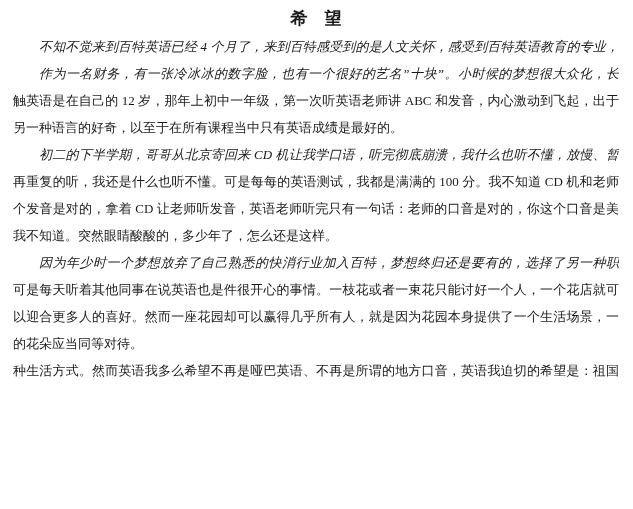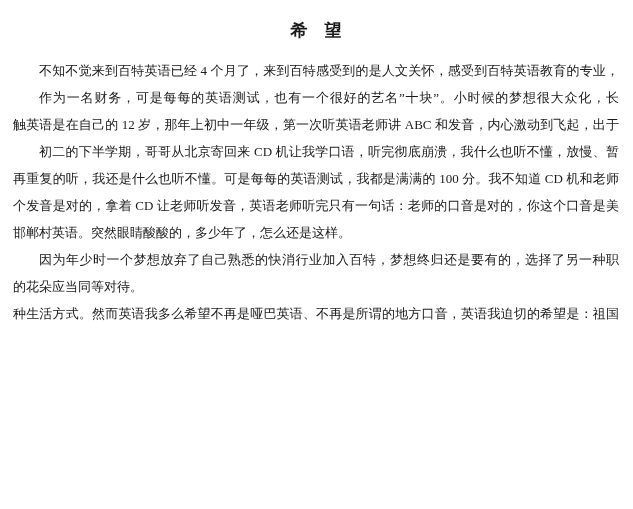--- a/index.html
+++ b/index.html
@@ -14,21 +14,21 @@
     font-family: "Liberation Serif", "DejaVu Serif", serif;
     color: #1a1a1a;
   }
   .doc {
     width: 633px;
     height: 509px;
     box-sizing: border-box;
     padding: 6px 14px 0 13px;
   }
   .title {
-    margin: 12px;
+    margin: 0;
     height: 27px;
     line-height: 26px;
     font-size: 17px;
     font-weight: bold;
     text-align: center;
   }
   .line {
     margin: 0;
     height: 27px;
     line-height: 27px;
@@ -36,35 +36,39 @@
     white-space: nowrap;
     overflow: hidden;
   }
   .fill {
     white-space: normal;
     text-align: justify;
     text-align-last: justify;
   }
   .indent {
     text-indent: 2em;
+    font-style: italic;
   }
 </style>
 </head>
 <body style="color: rgb(26, 26, 26); background: rgb(255, 255, 255);">
 
 <div class="doc">
   <h1 class="title">希　望</h1>
 
   <p class="line fill indent">不知不觉来到百特英语已经 4 个月了，来到百特感受到的是人文关怀，感受到百特英语教育的专业，</p>
 
-  <p class="line fill indent">作为一名财务，可是每每的英语测试，也有一个很好的艺名”十块”。小时候的梦想很大众化，长</p>
+  <p class="line fill indent">作为一名财务，有一张冷冰冰的数字脸，也有一个很好的艺名”十块”。小时候的梦想很大众化，长</p>
   <p class="line fill">触英语是在自己的 12 岁，那年上初中一年级，第一次听英语老师讲 ABC 和发音，内心激动到飞起，出于对</p>
+  <p class="line">另一种语言的好奇，以至于在所有课程当中只有英语成绩是最好的。</p>
 
   <p class="line fill indent">初二的下半学期，哥哥从北京寄回来 CD 机让我学口语，听完彻底崩溃，我什么也听不懂，放慢、暂停</p>
   <p class="line fill">再重复的听，我还是什么也听不懂。可是每每的英语测试，我都是满满的 100 分。我不知道 CD 机和老师哪</p>
   <p class="line fill">个发音是对的，拿着 CD 让老师听发音，英语老师听完只有一句话：老师的口音是对的，你这个口音是美国</p>
 
-  <p class="line">邯郸村英语。突然眼睛酸酸的，多少年了，怎么还是这样。</p>
+  <p class="line">我不知道。突然眼睛酸酸的，多少年了，怎么还是这样。</p>
 
   <p class="line fill indent">因为年少时一个梦想放弃了自己熟悉的快消行业加入百特，梦想终归还是要有的，选择了另一种职业，</p>
+  <p class="line fill">可是每天听着其他同事在说英语也是件很开心的事情。一枝花或者一束花只能讨好一个人，一个花店就可</p>
+  <p class="line fill">以迎合更多人的喜好。然而一座花园却可以赢得几乎所有人，就是因为花园本身提供了一个生活场景，一</p>
   <p class="line">的花朵应当同等对待。</p>
   <p class="line fill">种生活方式。然而英语我多么希望不再是哑巴英语、不再是所谓的地方口音，英语我迫切的希望是：祖国</p>
 </div>
 
 </body></html>

